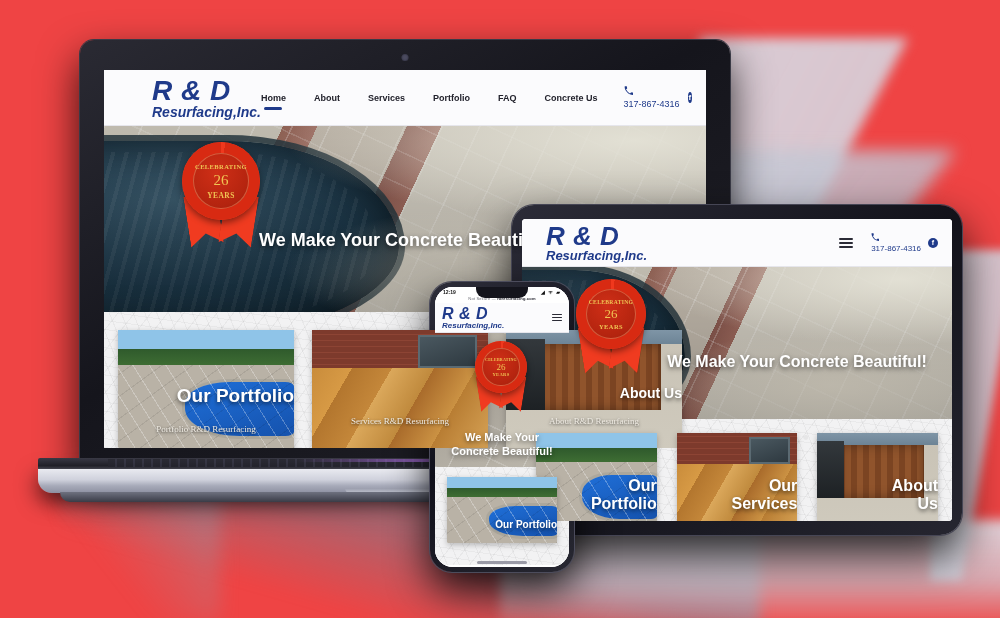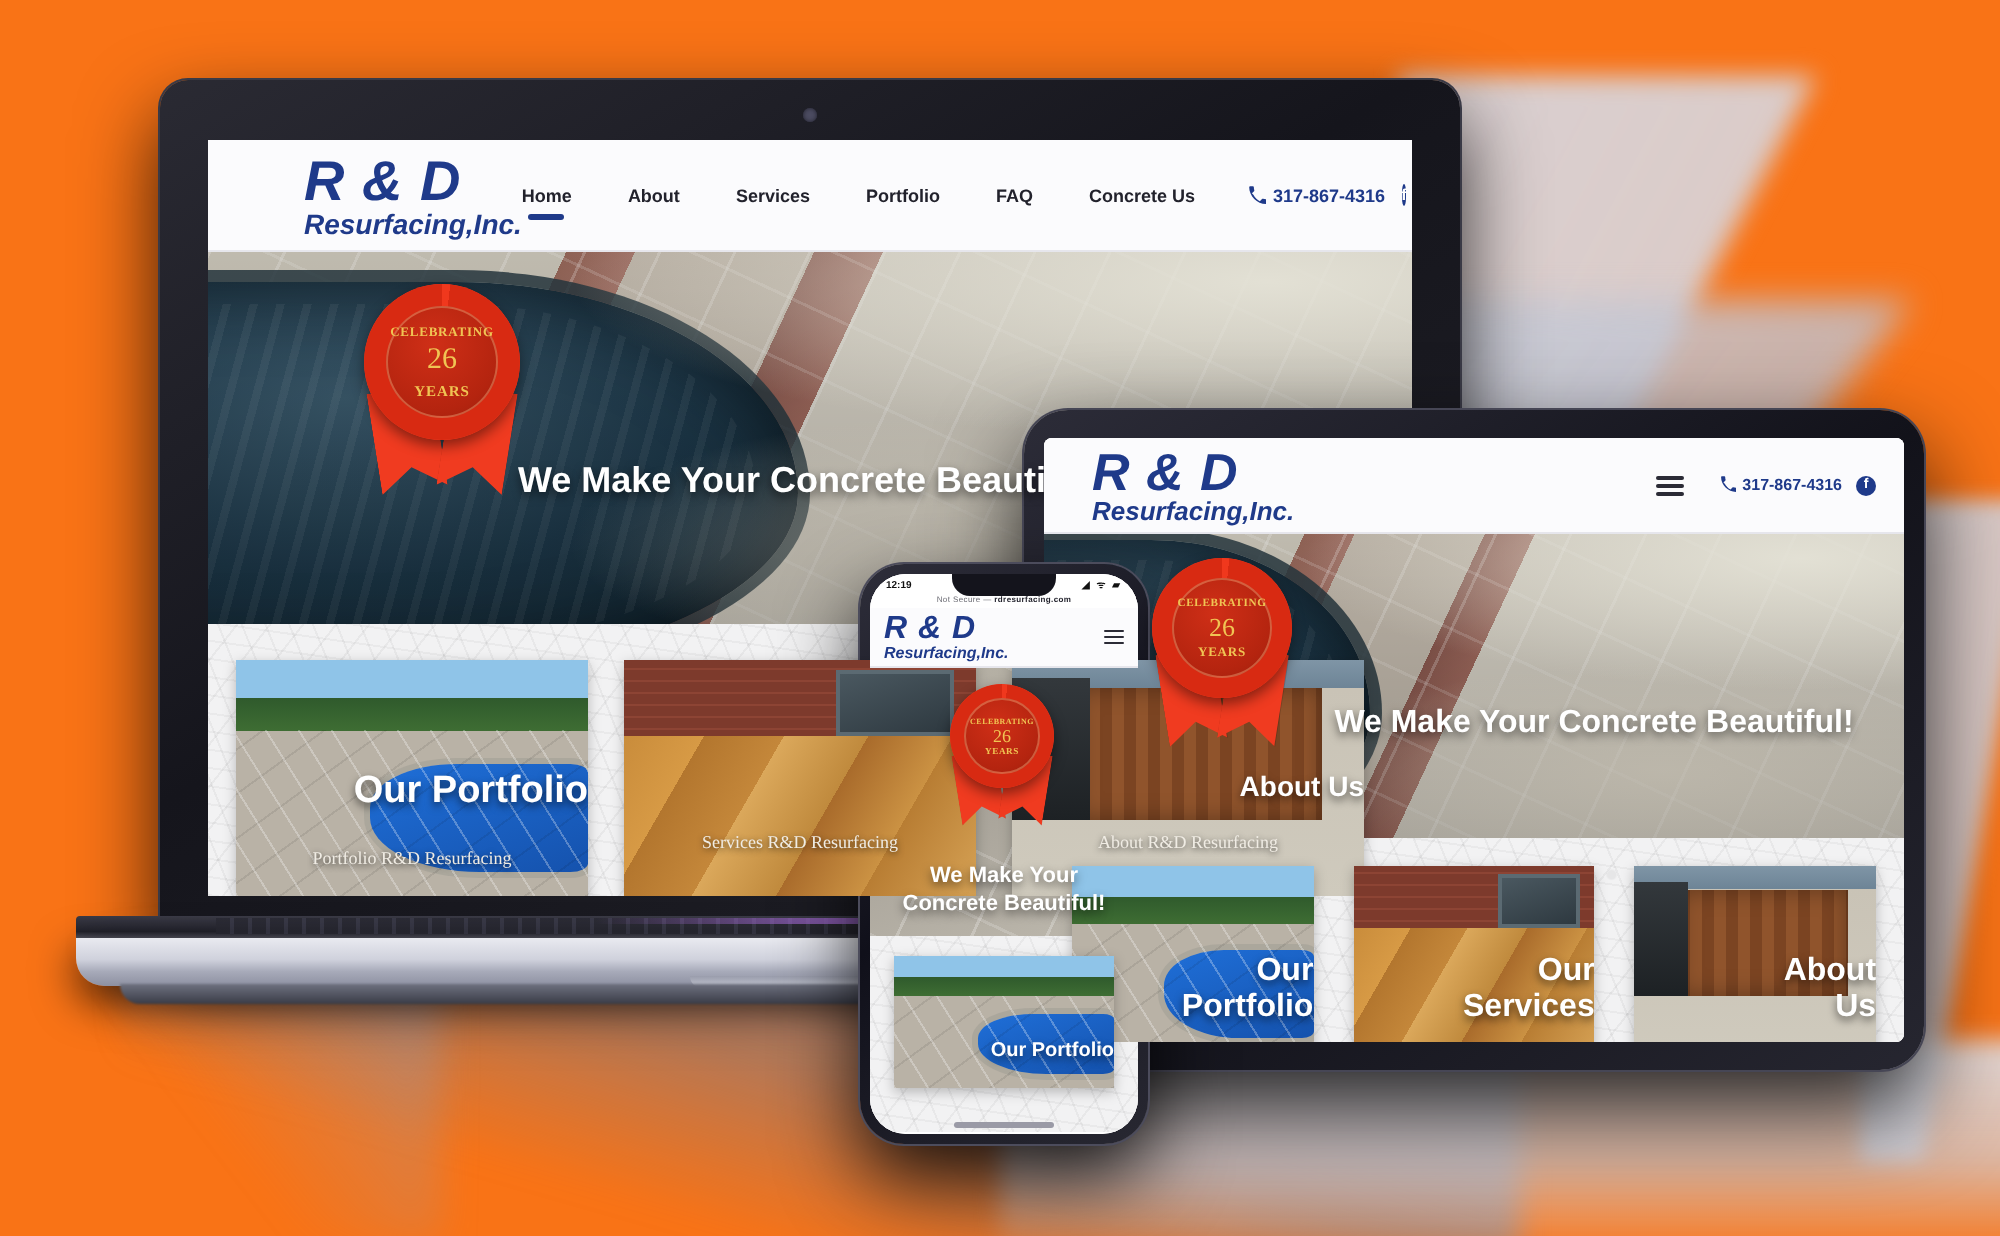--- a/index.html
+++ b/index.html
@@ -2,21 +2,21 @@
 <html><head>
 <meta charset="utf-8">
 <title>R &amp; D Resurfacing — Responsive Mockup</title>
 <style>
   * { box-sizing: border-box; margin:0; padding:0; }
   html, body { width:1000px; height:618px; overflow:hidden; background:#000; }
   body {
     font-family: "Liberation Sans", sans-serif;
     position:relative;
   }
-  #stage { position:absolute; inset:0; background:#f97316; }
+  #stage { position:absolute; inset:0; background:#ef4444; }
 
   
   .shadow-wedge { position:absolute; pointer-events:none; }
 
   
   #laptop { position:absolute; left:80px; top:40px; width:650px; height:455px; }
   #laptop-lid {
     position:absolute; left:0; top:0; width:650px; height:430px;
     background:linear-gradient(150deg,#2a2a33 0%, #15151c 45%, #222229 100%);
     border-radius:14px 14px 4px 4px;
@@ -108,21 +108,21 @@
   .logo .l1 { letter-spacing:.5px; line-height:1; font-style:italic; }
   .logo .l2 { line-height:1; font-style:italic; }
   .navlinks { display:flex; align-items:center; gap:0; margin-left:auto; }
   .navlink {
     color:#22222c; font-weight:700; position:relative; white-space:nowrap;
   }
   .navlink.active::after{
     content:""; position:absolute; left:50%; transform:translateX(-50%);
     bottom:-7px; width:18px; height:3px; background:#1f3a8a; border-radius:2px;
   }
-  .phone-box { display:flex; align-items:flex-start; color:#1f3a8a; font-weight:700; white-space:nowrap;}
+  .phone-box { display:flex; align-items:flex-start; color:#1f3a8a; font-weight:400; white-space:nowrap;flex-direction:column;}
   .fb { display:inline-flex; align-items:center; justify-content:center;
         border-radius:50%; background:#1f3a8a; color:#fff; font-weight:900; }
   .burger { display:flex; flex-direction:column; justify-content:space-between; }
   .burger span { display:block; background:#2b2b36; border-radius:1px; width:100%; }
 
   
   .hero { position:relative; overflow:hidden; }
   .hero-bg { position:absolute; inset:0; }
   
   .deck {

